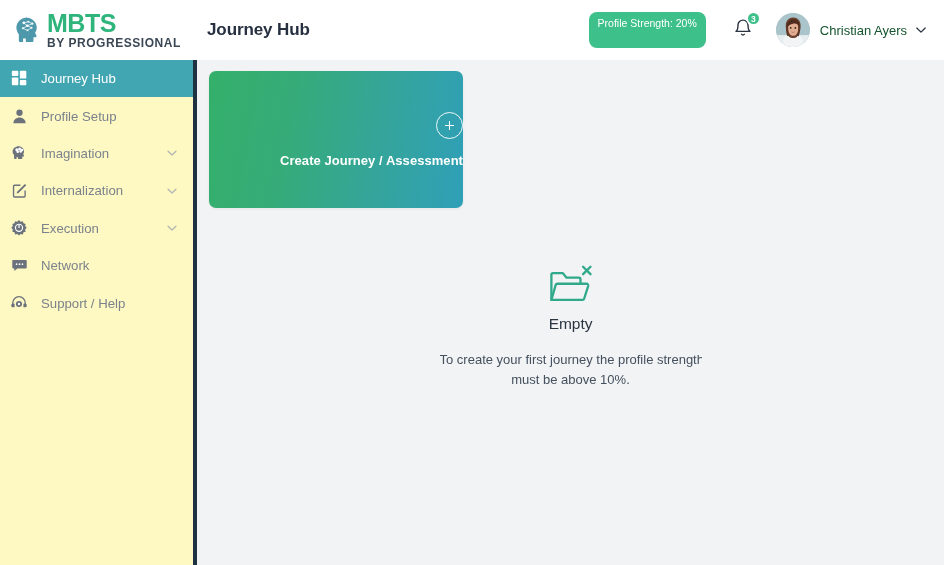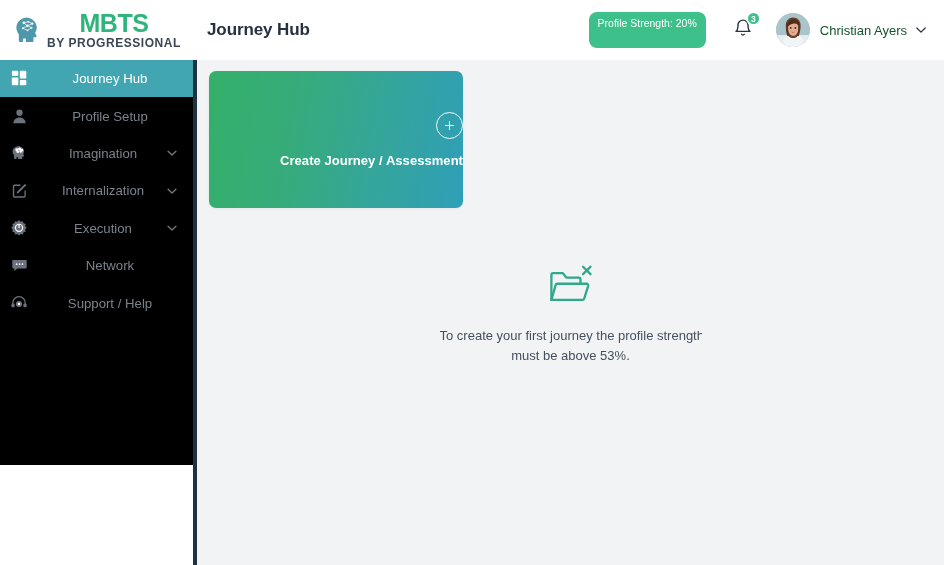--- a/index.html
+++ b/index.html
@@ -6,26 +6,25 @@
   html, body {
     width: 944px; height: 565px;
     background: #ffffff;
     font-family: "Liberation Sans", sans-serif;
     overflow: hidden;
   }
   .app { position: relative; width: 944px; height: 565px; display: flex; background:#ffffff; }
 
   
   .sidebar {
-    width: 193px; height: 465px;
-    background: #000000;
+    width: 193px; height: 565px;
+    background: #fef9c3;
     flex: 0 0 193px;
     position: relative;
     z-index: 3;
-    text-align: center;
   }
   .logo-wrap {
     height: 60px;
     display: flex; align-items: center;
     padding-left: 10px;
     background:#ffffff;
   }
   .logo-mark { width: 34px; height: 34px; flex:0 0 34px; }
   .logo-text { margin-left: 3px; line-height: 1; }
   .logo-main {
@@ -376,22 +375,23 @@
         </div>
 
         <div class="empty-state">
           <div class="empty-icon">
             <svg viewBox="0 0 52 46" width="50" height="44" fill="none" stroke="#2fa98a" stroke-width="2.4" stroke-linecap="round" stroke-linejoin="round">
               <path d="M5.5 36.5V10.2c0-.9.8-1.7 1.7-1.7h10.3l3.6 4.6h13.1c.9 0 1.7.8 1.7 1.7v3.4"></path>
               <path d="M5.5 36.5 10 20.8c.2-.7.9-1.2 1.7-1.2h30.6c1.1 0 2 1.1 1.7 2.2L39.8 35c-.2.9-1 1.5-1.9 1.5z"></path>
               <path d="M38.6 1.8 46.4 9.6M46.4 1.8 38.6 9.6"></path>
             </svg>
           </div>
+          <div class="empty-title">Empty</div>
           <div class="empty-desc">
             <span>To create your first journey the profile strength</span>
-            <span class="line2">must be above 53%.</span>
+            <span class="line2">must be above 10%.</span>
           </div>
         </div>
 
       </div>
     </div>
   </section>
 </div>
 
 </body></html>

